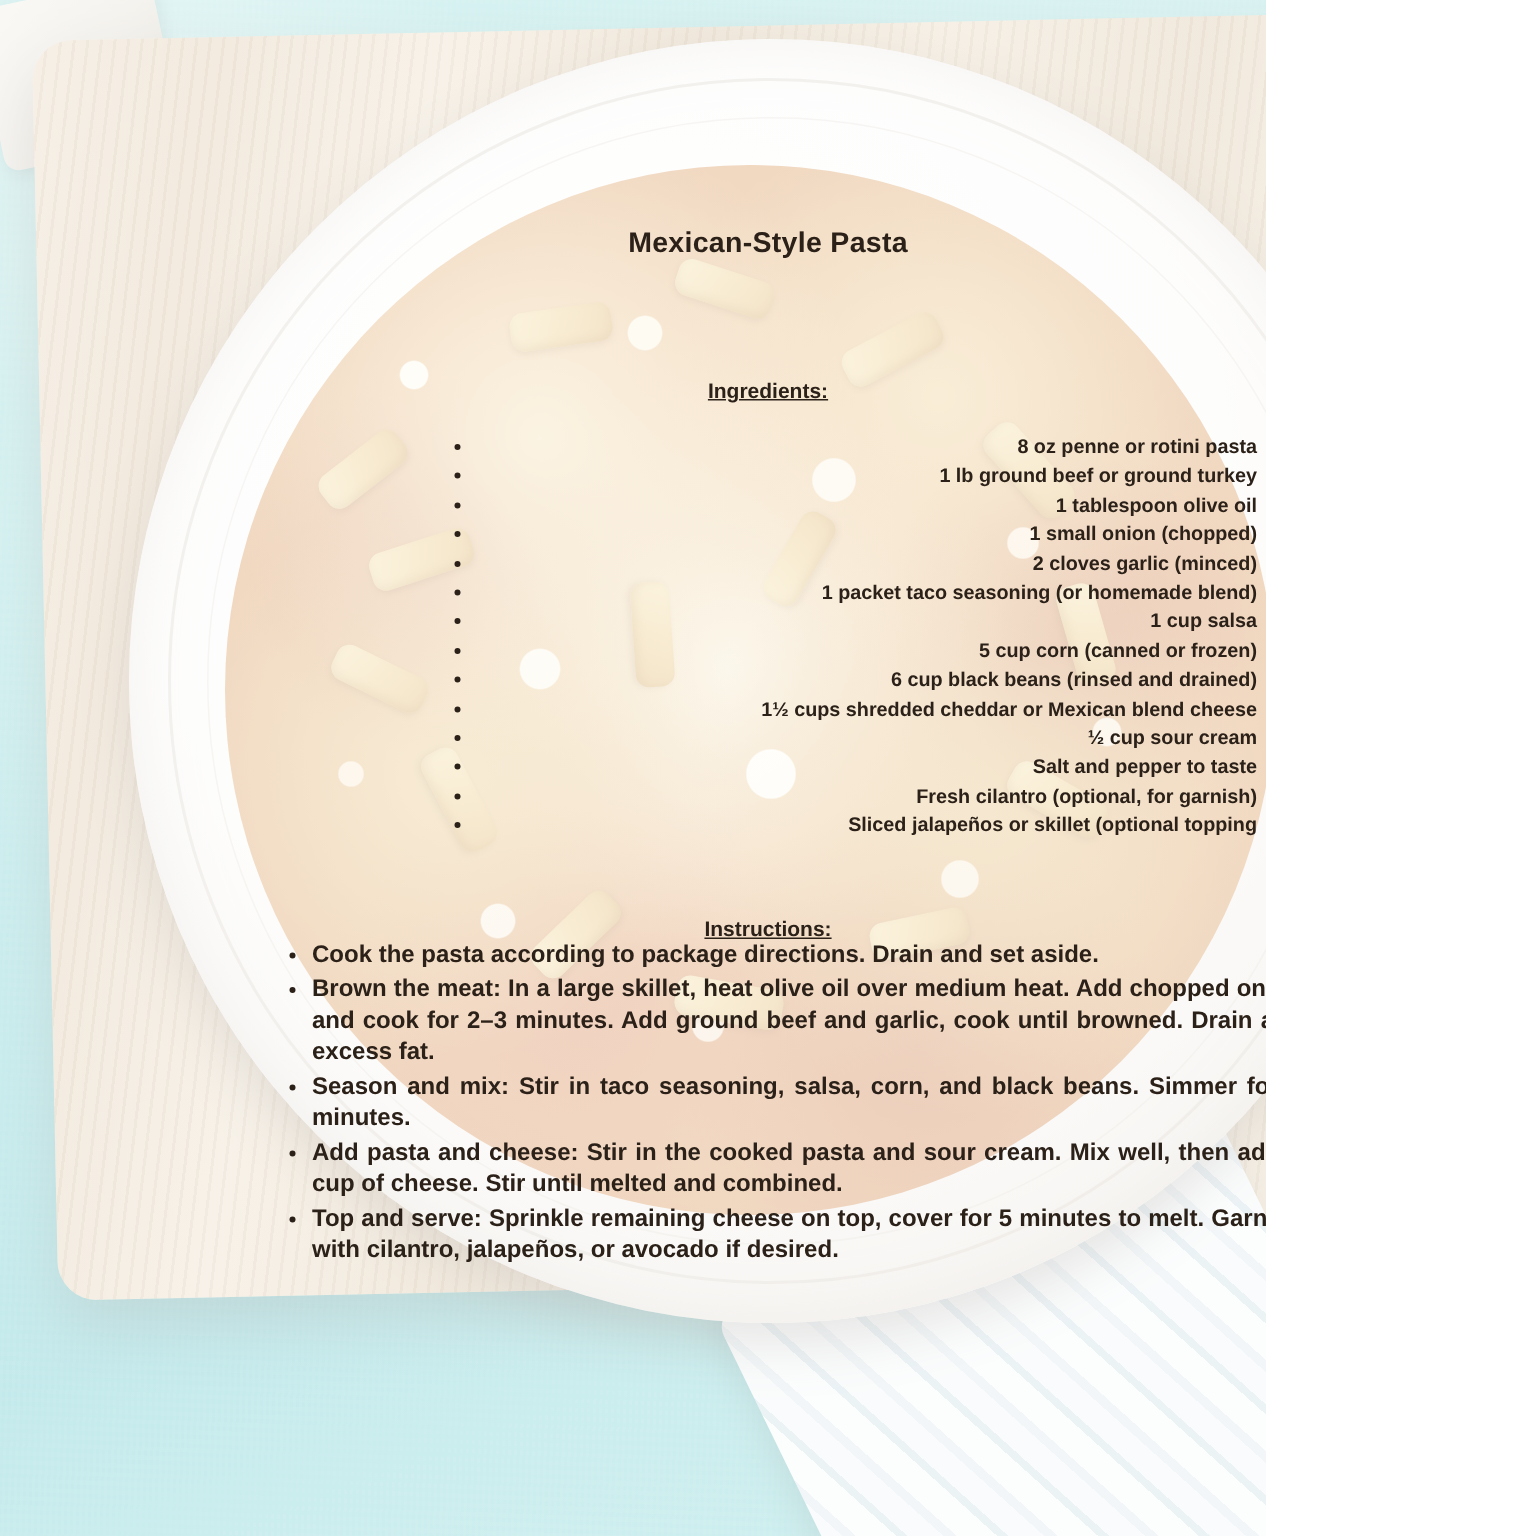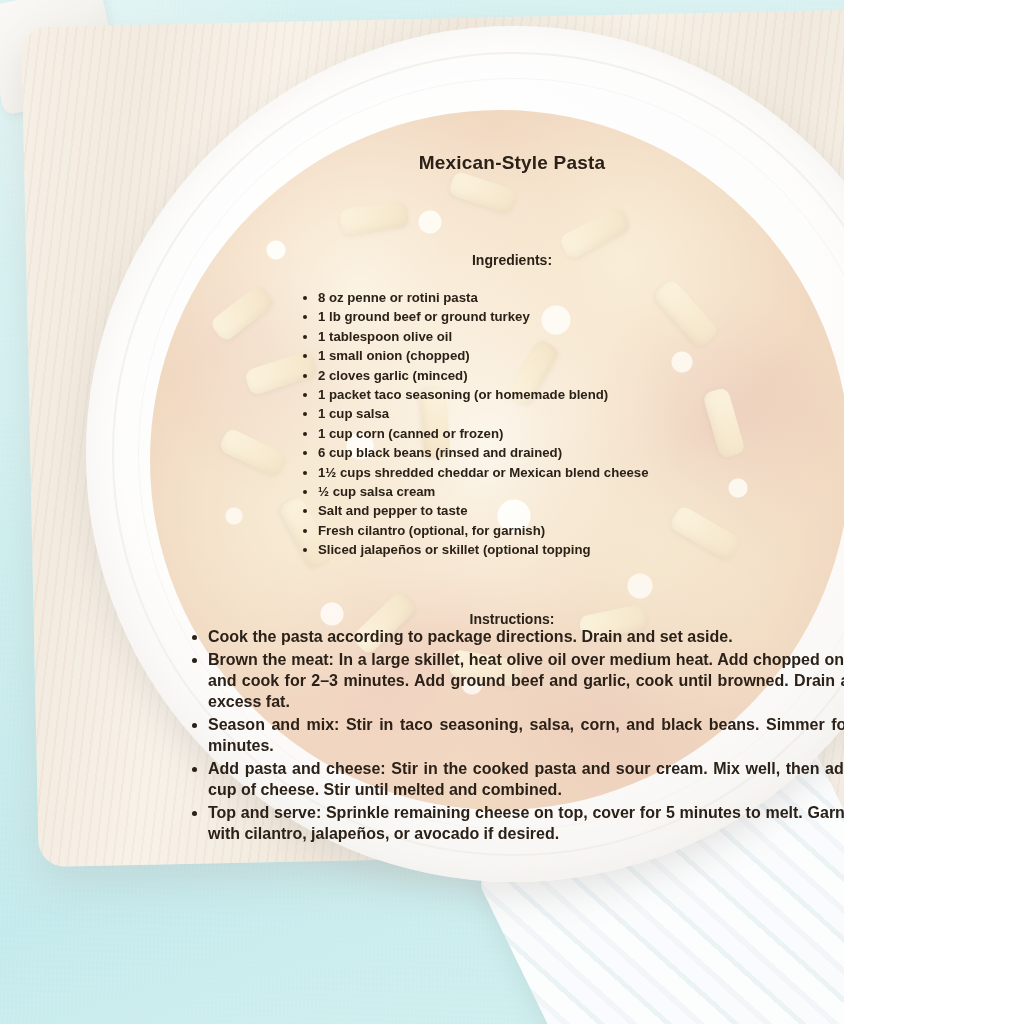--- a/index.html
+++ b/index.html
@@ -196,32 +196,34 @@
     top: 152px;
     text-align: center;
     font-size: 19px;
     font-weight: bold;
     letter-spacing: .2px;
   }
   .section-heading {
     text-align: center;
     font-size: 14px;
     font-weight: bold;
+    text-decoration: underline;
   }
   #ingredients-heading { position: absolute; left: 0; right: 0; top: 252px; }
   #instructions-heading { position: absolute; left: 0; right: 0; top: 611px; }
 
   ul.ing-list {
     position: absolute;
     left: 300px;
     top: 288px;
     width: 520px;
     margin: 0;
     padding: 0 0 0 18px;
     list-style: disc;
+    text-align: right;
   }
   ul.ing-list li {
     font-size: 13.2px;
     font-weight: bold;
     line-height: 19.4px;
     color: #2b2118;
   }
 
   ul.inst-list {
     position: absolute;
@@ -287,24 +289,24 @@
     <div class="section-heading" id="ingredients-heading">Ingredients:</div>
 
     <ul class="ing-list">
       <li>8 oz penne or rotini pasta</li>
       <li>1 lb ground beef or ground turkey</li>
       <li>1 tablespoon olive oil</li>
       <li>1 small onion (chopped)</li>
       <li>2 cloves garlic (minced)</li>
       <li>1 packet taco seasoning (or homemade blend)</li>
       <li>1 cup salsa</li>
-      <li>1 cup corn (canned or frozen)</li>
+      <li>5 cup corn (canned or frozen)</li>
       <li>6 cup black beans (rinsed and drained)</li>
       <li>1½ cups shredded cheddar or Mexican blend cheese</li>
-      <li>½ cup salsa cream</li>
+      <li>½ cup sour cream</li>
       <li>Salt and pepper to taste</li>
       <li>Fresh cilantro (optional, for garnish)</li>
       <li>Sliced jalapeños or skillet (optional topping</li>
     </ul>
 
     <div class="section-heading" id="instructions-heading">Instructions:</div>
 
     <ul class="inst-list">
       <li>Cook the pasta according to package directions. Drain and set aside.</li>
       <li>Brown the meat: In a large skillet, heat olive oil over medium heat. Add chopped onion and cook for 2–3 minutes. Add ground beef and garlic, cook until browned. Drain any excess fat.</li>

